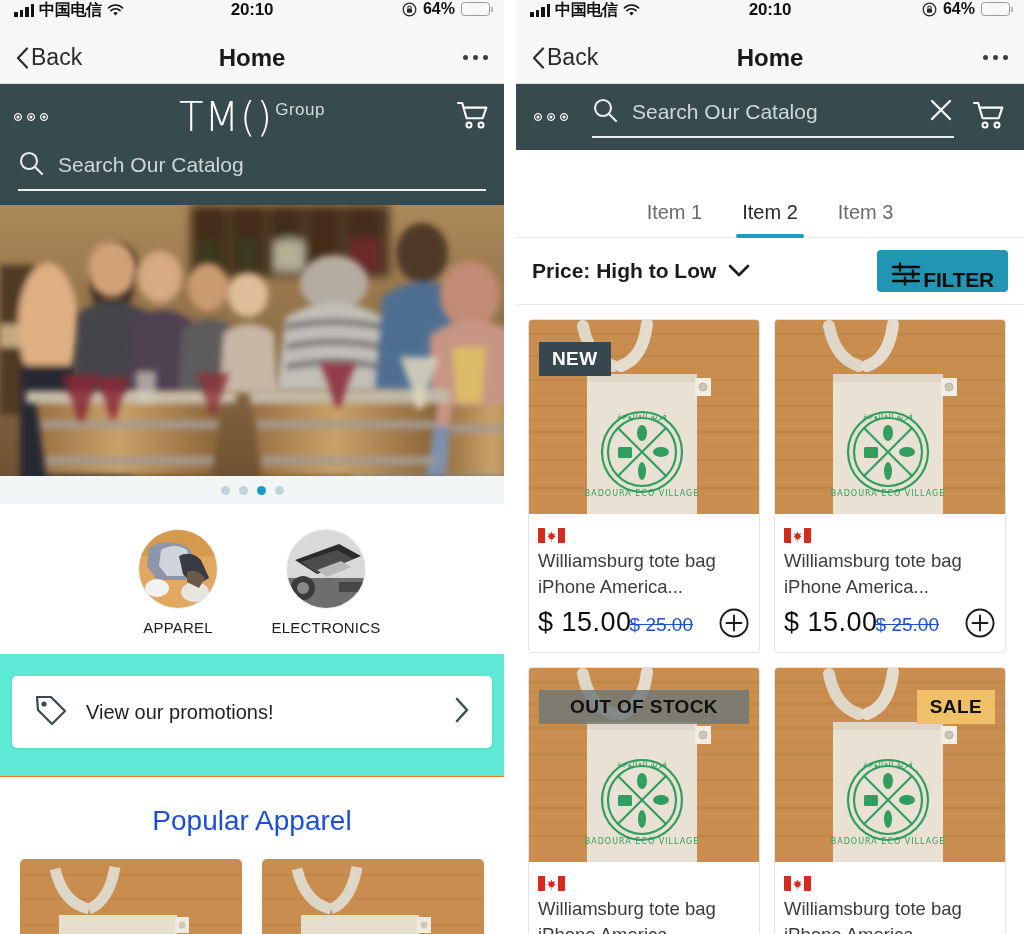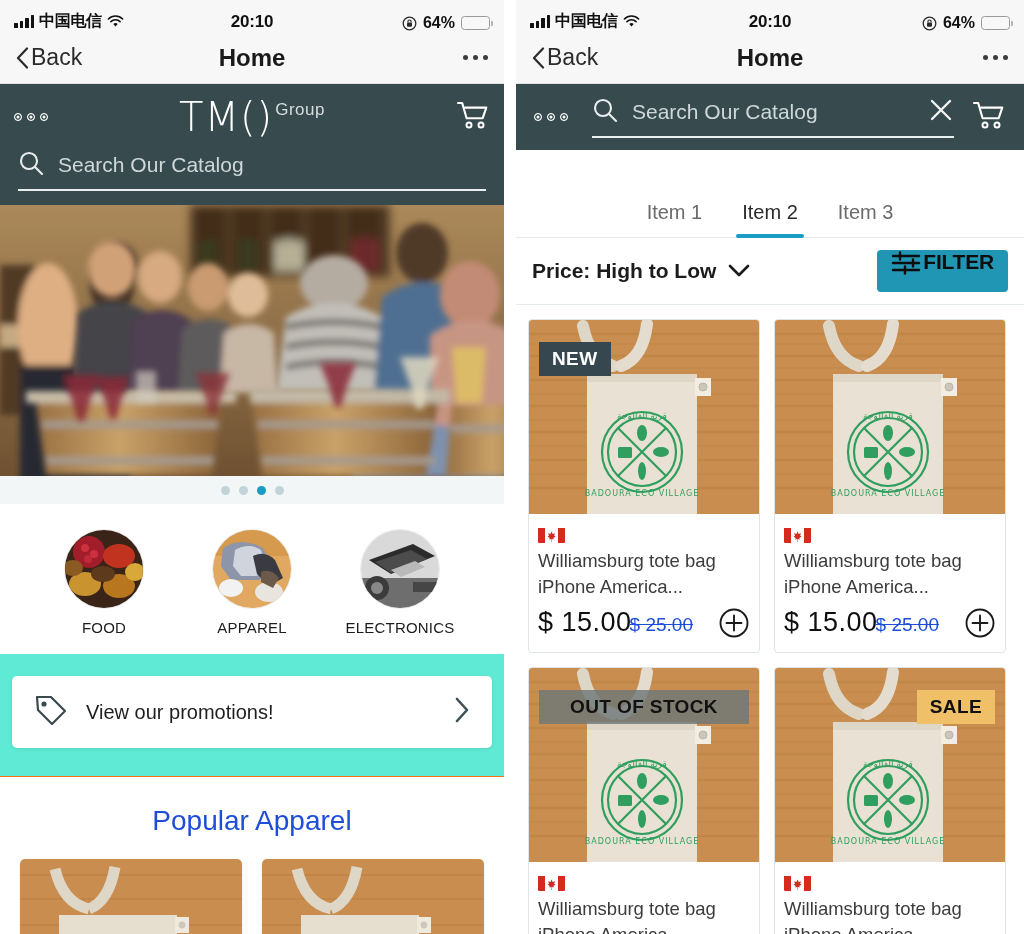--- a/index.html
+++ b/index.html
@@ -12,21 +12,21 @@
   .stage { position: relative; width: 1024px; height: 934px; display: flex; }
 
   .phone { position: relative; overflow: hidden; background: #fff; }
   .phone-left  { width: 504px; height: 934px; }
   .gap         { width: 12px; height: 934px; background: #fff; }
   .phone-right { width: 508px; height: 934px; }
 
   
   .statusbar {
     height: 32px; background: #f7f7f7;
-    display: flex; align-items: flex-end;
+    display: flex; align-items: flex-start;
     padding: 0 14px; position: relative;
     font-size: 17px; font-weight: bold; color: #111;
   }
   .sb-left { display: flex; align-items: center; gap: 5px; }
   .signal { display: flex; align-items: flex-end; gap: 2px; height: 13px; }
   .signal i { display: block; width: 3.5px; background: #111; border-radius: .5px; }
   .signal i:nth-child(1) { height: 5px; }
   .signal i:nth-child(2) { height: 7.5px; }
   .signal i:nth-child(3) { height: 10px; }
   .signal i:nth-child(4) { height: 13px; }
@@ -107,21 +107,21 @@
   
   .tabs { display: flex; justify-content: center; gap: 0; background: #fff; border-bottom: 1px solid #e4e9eb; margin-top: 35px; }
   .tab { padding: 16px 20px 13px; font-size: 20px; color: #6b6b6b; position: relative; cursor: pointer; }
   .tab.active { color: #2a2a2a; }
   .tab.active:after { content: ""; position: absolute; left: 14px; right: 14px; bottom: -1px; height: 4px; background: #1a9cc4; border-radius: 2px; }
 
   .sortbar { display: flex; align-items: center; padding: 12px 16px 12px; border-bottom: 1px solid #e6ebed; }
   .sort-label { font-size: 21px; font-weight: bold; color: #1b1b1b; display: flex; align-items: center; gap: 12px; cursor: pointer; }
   .filter-btn {
     margin-left: auto; background: #2196b4; color: #0d0d0d; height: 42px;
-    display: flex; align-items: flex-start; gap: 0px; padding: 0 14px; border-radius: 4px;
+    display: flex; align-items: flex-end; gap: 0px; padding: 0 14px; border-radius: 4px;
     font-size: 21px; font-weight: bold; letter-spacing: -.2px; cursor: pointer;
   }
 
   
   .prod-grid { display: flex; flex-wrap: wrap; gap: 14px; padding: 14px 12px; }
   .prod-card { width: 232px; background: #fff; border: 1px solid #dfe4e6; border-radius: 4px; overflow: hidden; cursor: pointer; }
   .prod-img { height: 194px; position: relative; overflow: hidden; }
   .badge { position: absolute; font-size: 19px; font-weight: bold; padding: 6px 13px; letter-spacing: .4px; }
   .badge.new { left: 10px; top: 22px; background: #37474f; color: #fff; }
   .badge.oos { left: 10px; right: 10px; top: 22px; background: rgba(110,120,120,.82); color: #111; text-align: center; }
@@ -332,38 +332,20 @@
         <i></i>
         <i></i>
         <i class="on"></i>
         <i></i>
       </div>
 
     <div class="cats">
       <div class="cat">
         <div class="cat-circle">
           <svg width="78" height="78" viewBox="0 0 78 78">
-              <rect width="78" height="78" fill="#3a2418"></rect>
-              <circle cx="24" cy="22" r="16" fill="#a21d2a"></circle>
-              <circle cx="20" cy="18" r="4" fill="#cf3040"></circle>
-              <circle cx="29" cy="24" r="4" fill="#cf3040"></circle>
-              <circle cx="23" cy="29" r="4" fill="#c02a38"></circle>
-              <ellipse cx="54" cy="26" rx="16" ry="12" fill="#c2331f"></ellipse>
-              <ellipse cx="20" cy="54" rx="16" ry="12" fill="#c9942f"></ellipse>
-              <ellipse cx="54" cy="56" rx="16" ry="12" fill="#b8771f"></ellipse>
-              <ellipse cx="38" cy="44" rx="12" ry="8" fill="#5e3a1c"></ellipse>
-              <ellipse cx="8" cy="38" rx="10" ry="8" fill="#8a5a22"></ellipse>
-              <ellipse cx="70" cy="42" rx="10" ry="9" fill="#d8a83a"></ellipse>
-            </svg>
-        </div>
-        <div class="cat-label">FOOD</div>
-      </div>
-      <div class="cat">
-        <div class="cat-circle">
-          <svg width="78" height="78" viewBox="0 0 78 78">
               <rect width="78" height="78" fill="#e0a860"></rect>
               <path d="M0 0h78v26H0z" fill="#d69a4e"></path>
               <path d="M10 18q18-12 40 0l12 22-16 10H18L8 36z" fill="#8d95a8"></path>
               <path d="M22 20q14-8 26 0l6 18-10 8H28l-8-10z" fill="#cfd4dd"></path>
               <path d="M40 26q12-6 22 4l8 18-14 8-12-12z" fill="#3a3a42"></path>
               <ellipse cx="18" cy="58" rx="12" ry="9" fill="#f2f2f2"></ellipse>
               <ellipse cx="56" cy="62" rx="14" ry="10" fill="#e8e4de"></ellipse>
               <path d="M48 42q10-4 18 6l-6 10-12-6z" fill="#6b5a4a"></path>
             </svg>
         </div>

